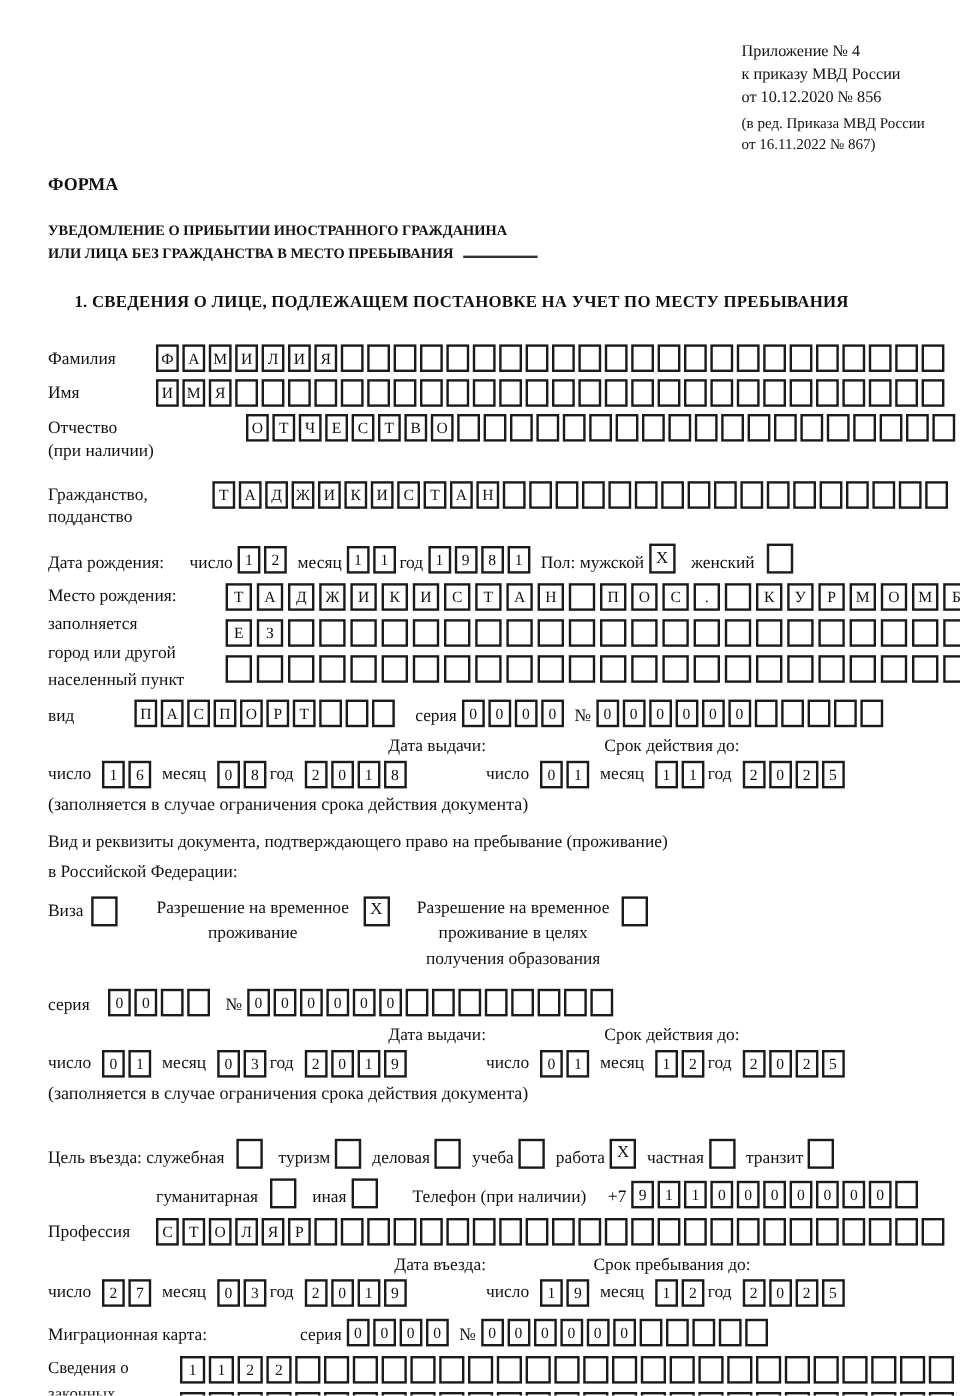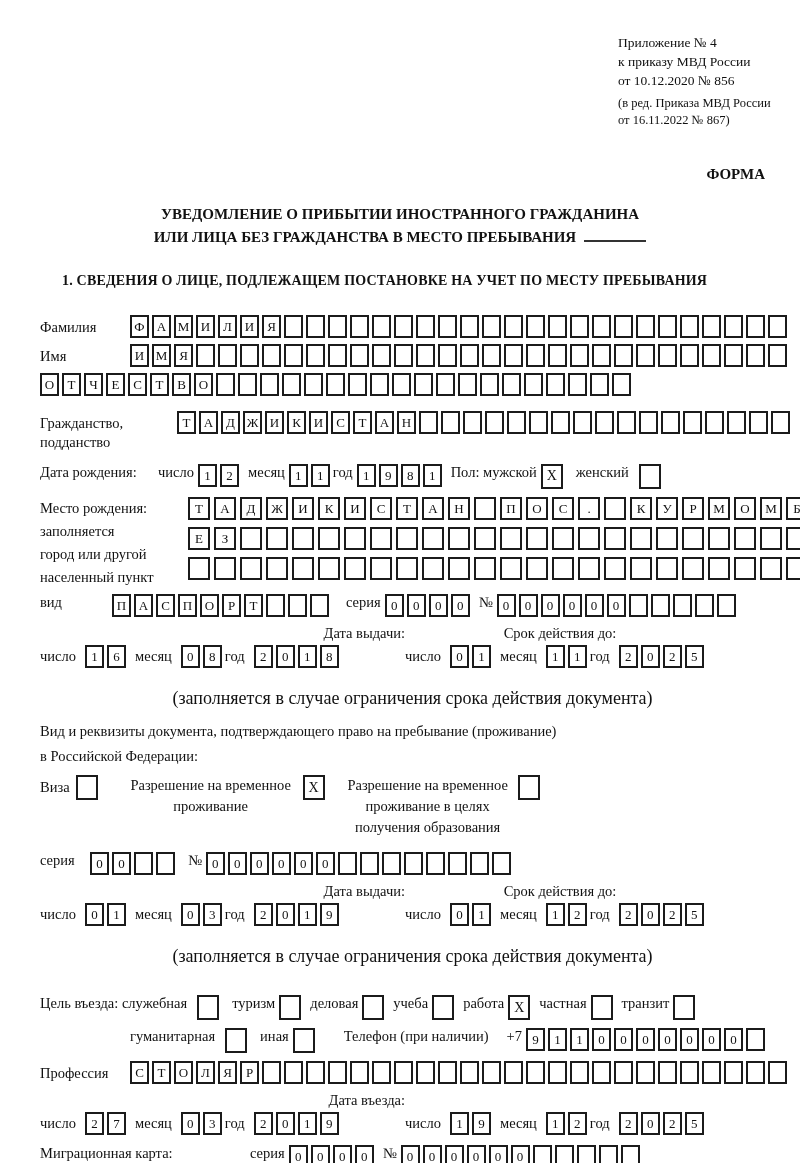--- a/index.html
+++ b/index.html
@@ -10,40 +10,40 @@
 .boxrow{display:flex;flex-wrap:nowrap;align-items:flex-start}
 .bx{display:inline-flex;align-items:center;justify-content:center;flex:0 0 auto;
     width:19px;height:23px;border:2px solid #1b1b1b;margin-right:3px;
     font-size:13px;line-height:1;background:#fff}
 .bx.wide{width:22px;margin-right:4px}
 .bx.med{width:21px;margin-right:3px}
 .bx.chk{width:22px;height:25px;font-size:14px}
 
 .ref{margin-left:578px;width:200px;font-size:13.5px;line-height:1.4}
 .ref-note{margin-left:578px;width:210px;font-size:12.5px;line-height:1.4;margin-top:4px}
-.forma{margin-top:36px;margin-right:30px;text-align:right;font-weight:bold;font-size:15px}
-.title{margin-top:20px;text-align:center;font-weight:bold;font-size:15px;line-height:1.55;margin-right:35px}
+.forma{margin-top:16px;margin-right:30px;text-align:left;font-weight:bold;font-size:15px}
+.title{margin-top:20px;text-align:left;font-weight:bold;font-size:12px;line-height:1.55;margin-right:35px}
 .tblank{display:inline-block;width:62px;border-bottom:2.5px solid #333;height:14px;margin-left:8px}
 .sect{margin-top:24px;font-weight:bold;font-size:14px;letter-spacing:.2px;margin-left:22px;white-space:nowrap}
 
 .frow{display:flex;align-items:flex-start;margin-top:6px}
 .flabel{flex:0 0 auto;padding-top:3px;line-height:1.3}
 .w90{width:90px}.w165{width:165px}.w137{width:137px}
-.inline{display:flex;align-items:flex-start;flex-wrap:nowrap}
+.inline{display:flex;align-items:flex-end;flex-wrap:nowrap}
 .lbl{padding:0 4px 0 0;flex:0 0 auto}
 .gap6{margin-left:6px}.gap10{margin-left:10px}.gap14{margin-left:14px}
 
 .dates-titles{display:flex;margin-top:8px}
 .dt-left{width:365px;text-align:right}
 .dt-right{width:310px;text-align:center}
 .dates-vals{display:flex;margin-top:3px;align-items:center}
 .dgroup{display:flex;align-items:center}
 .dgroup.left{width:365px}
 .dgroup span.lbl{margin-right:5px}
-.note-r{text-align:center;font-size:18px;margin-top:20px;padding-right:10px}
+.note-r{text-align:left;font-size:15px;margin-top:6px;padding-right:10px}
 
 .doc-head{text-align:center;font-weight:bold;margin-top:8px;margin-right:40px}
 .intro{margin-top:10px;line-height:1.75}
 
 .optrow{display:flex;align-items:flex-start;margin-top:6px}
 .chkitem{display:flex;align-items:flex-start}
 .chkitem .txt{line-height:1.45;text-align:center}
 .chkitem.single{align-items:center}
 
 .mlcol{flex:0 0 auto;line-height:1.6}
@@ -141,20 +141,24 @@
         <span class="bx"></span>
         <span class="bx"></span>
         <span class="bx"></span>
         <span class="bx"></span>
         <span class="bx"></span>
         <span class="bx"></span>
       </div>
   </div>
 
   <div class="frow">
+    <div class="flabel w165">
+      <div>Отчество</div>
+      <div>(при наличии)</div>
+    </div>
     <div class="boxrow">
         <span class="bx">О</span>
         <span class="bx">Т</span>
         <span class="bx">Ч</span>
         <span class="bx">Е</span>
         <span class="bx">С</span>
         <span class="bx">Т</span>
         <span class="bx">В</span>
         <span class="bx">О</span>
         <span class="bx"></span>
@@ -611,20 +615,21 @@
         <span class="bx"></span>
         <span class="bx"></span>
         <span class="bx"></span>
         <span class="bx"></span>
         <span class="bx"></span>
       </div>
   </div>
 
   <div class="dates-titles">
     <div class="dt-left">Дата въезда:</div>
+    <div class="dt-right">Срок пребывания до:</div>
   </div>
   <div class="dates-vals">
     <div class="dgroup left">
       <span class="lbl">число</span>
       <div class="boxrow">
           <span class="bx">2</span>
           <span class="bx">7</span>
         </div>
       <span class="lbl gap6">месяц</span>
       <div class="boxrow">

